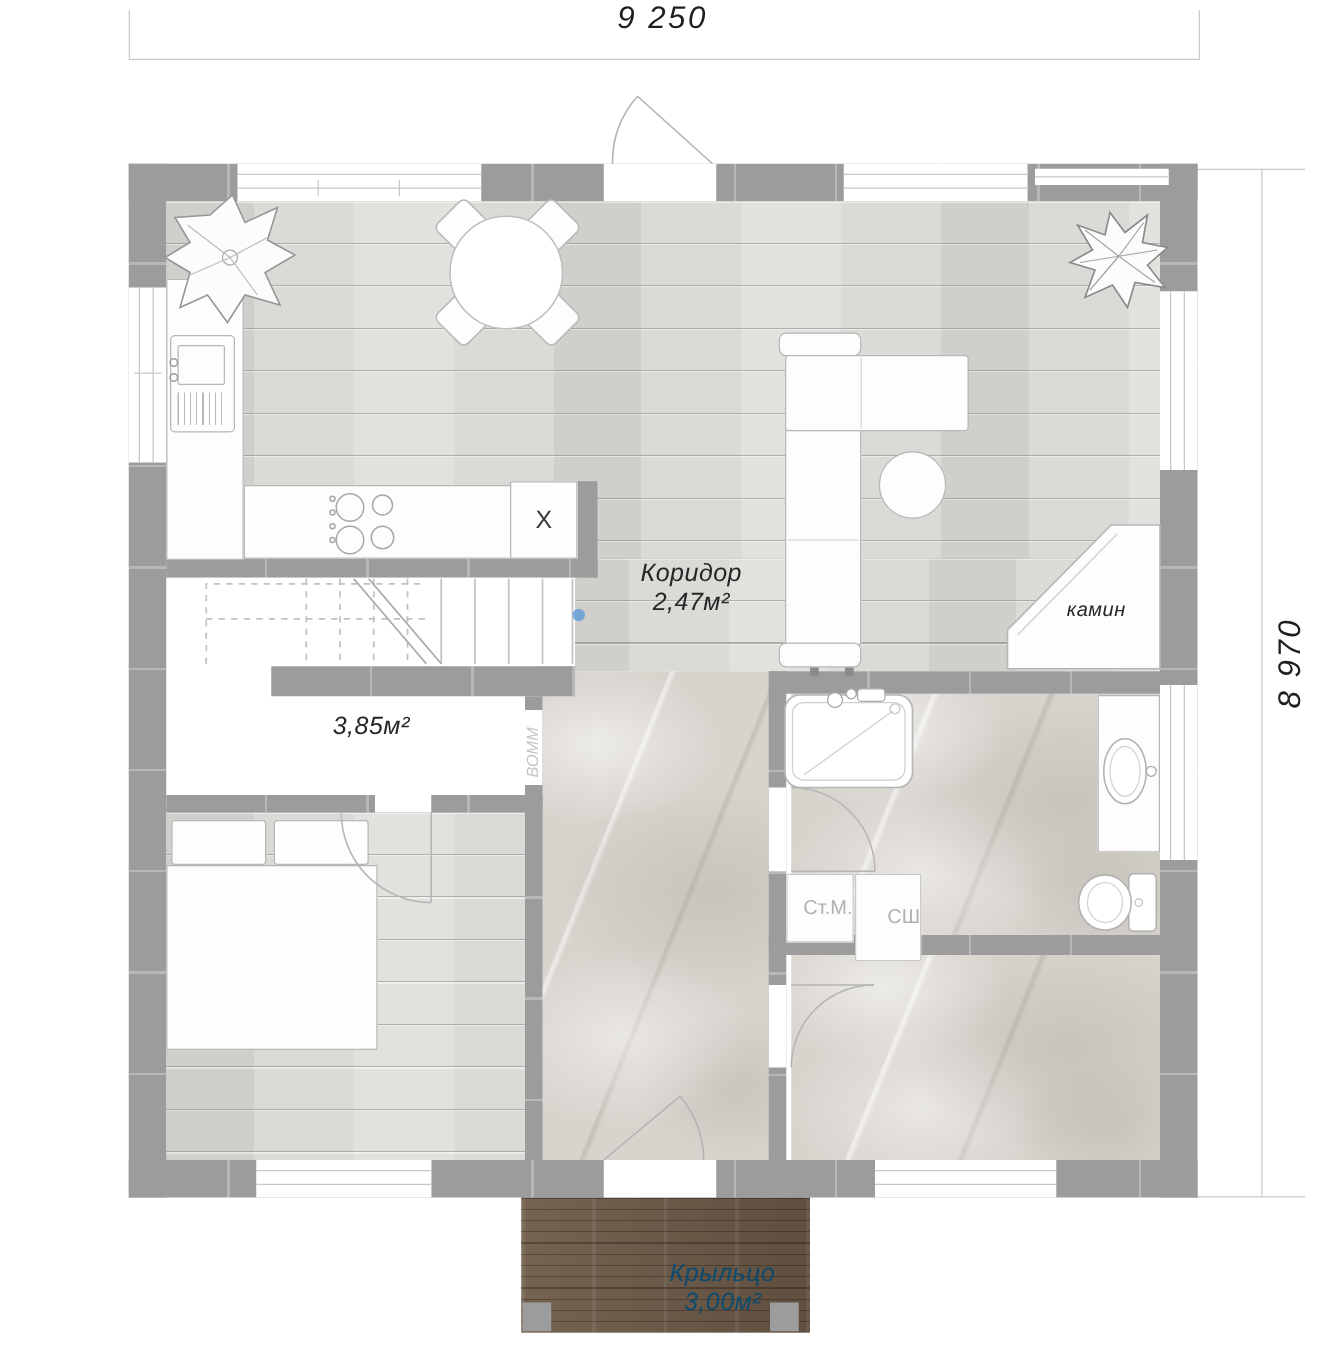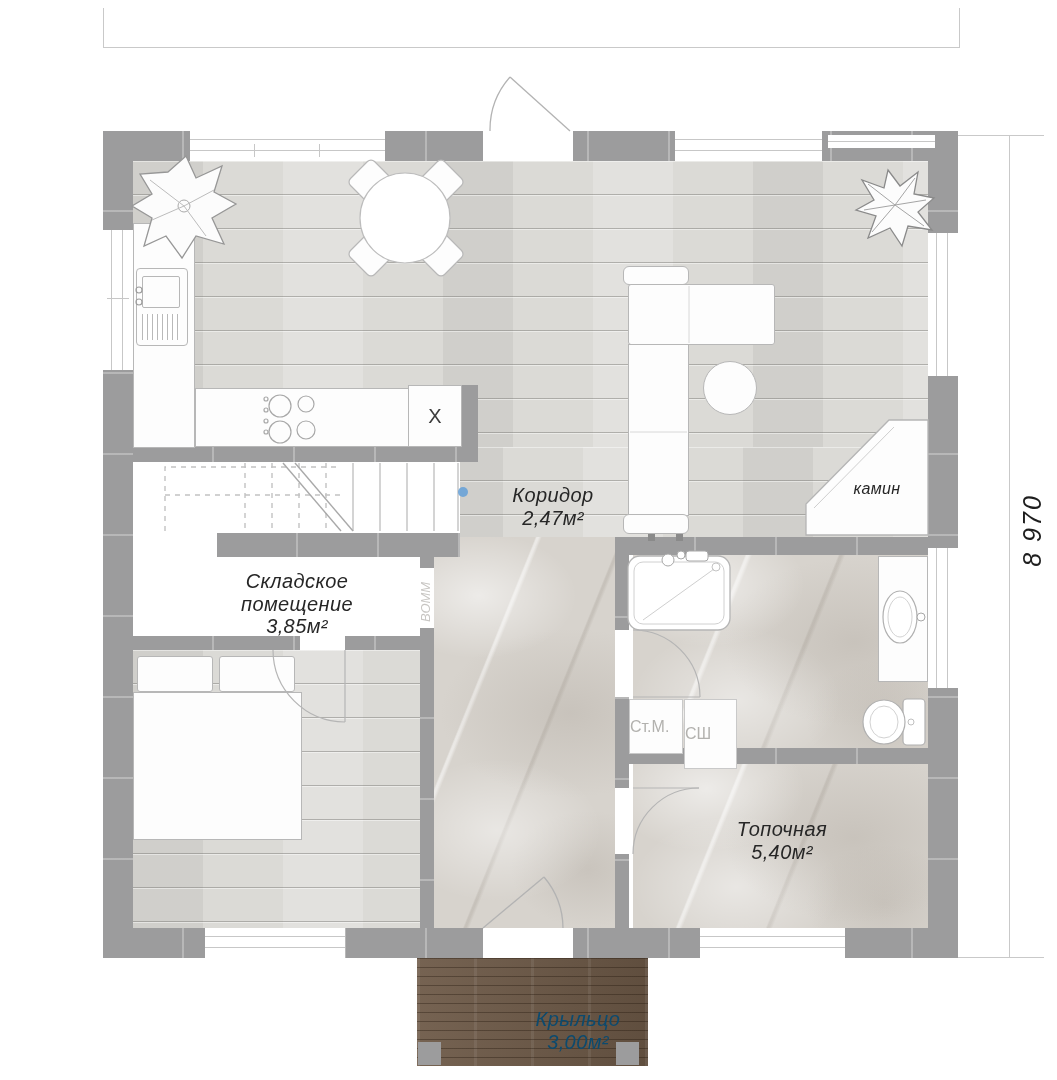--- a/index.html
+++ b/index.html
@@ -23,31 +23,32 @@
     repeating-linear-gradient(90deg,rgba(255,255,255,.07) 0 3px,transparent 3px 57px),
     linear-gradient(90deg,rgba(255,255,255,.06),rgba(0,0,0,.12));}
   .win{background:#fff;}
   .wl{background:#c7c7c7;}
   .fu{background:#fdfdfd;border:1px solid #b7b7b7;box-sizing:border-box;}
   .drain{background-color:#fff;background-image:repeating-linear-gradient(90deg,#b9b9b9 0 1px,transparent 1px 5px);}
   .lbl{font-style:italic;color:#262626;text-align:center;line-height:1.13;letter-spacing:.4px;font-size:20px;}
   .lbl span{display:block;}
   .lbl-big{font-size:23px;}
   .lbl-white{color:#0c4a6e;}
-  .gray-lbl{color:#b2b1ae;font-size:16px;display:flex;align-items:center;justify-content:flex-start;}
+  .gray-lbl{color:#b2b1ae;font-size:16px;display:flex;align-items:center;justify-content:flex-end;}
   .dim{font-style:italic;color:#1e1e1e;font-size:25px;text-align:center;letter-spacing:2px;}
   .dl{background:#c9c9c9;}
   .xmark{display:flex;align-items:center;justify-content:center;font-size:20px;color:#3c3c3c;}
   svg text{font-family:"Liberation Sans",sans-serif;}
 </style>
 </head>
 <body>
 
 <div id="plan">
 
+  <div class="a dim" style="left:380px;top:0px;width:300px;">9 250</div>
   <div class="a dl" style="left:103px;top:47px;width:857px;height:1px;"></div>
   <div class="a dl" style="left:103px;top:8px;width:1px;height:39px;"></div>
   <div class="a dl" style="left:959px;top:8px;width:1px;height:39px;"></div>
 
   <div class="a dim" style="left:1018px;top:598px;width:135px;transform:rotate(-90deg);transform-origin:0 0;">8 970</div>
   <div class="a dl" style="left:1009px;top:135px;width:1px;height:822px;"></div>
   <div class="a dl" style="left:958px;top:135px;width:86px;height:1px;"></div>
   <div class="a dl" style="left:958px;top:957px;width:86px;height:1px;"></div>
 
   <div class="a wood" style="left:133px;top:161px;width:795px;height:301px;"></div>
@@ -260,31 +261,26 @@
     <g>
       <path d="M888 170 L900 186 L918 172 L914 194 L934 198 L918 212 L932 230 L908 226 L902 246 L890 228 L868 238 L876 216 L856 210 L874 200 L862 180 L884 188 Z" fill="#fcfcfc" stroke="#8a8a8a" stroke-width="1.3"></path>
       <path d="M895 205 L915 178 M895 205 L926 200 M895 205 L924 226 M895 205 L872 232 M895 205 L864 210 M895 205 L868 184" fill="none" stroke="#a5a5a5" stroke-width="1"></path>
     </g>
 
     <circle cx="463" cy="492" r="5" fill="#64a0d8" opacity="0.85"></circle>
 
     <text transform="translate(430 622) rotate(-90)" font-size="13" fill="#c8c6c3" font-style="italic">ВОММ</text>
   </svg>
 
-  <div class="a lbl" style="left:473px;top:448px;width:160px;margin-top:36px;">
+  <div class="a lbl" style="left:473px;top:448px;width:160px;">
     <span>Коридор</span>
     <span>2,47м²</span>
   </div>
   <div class="a lbl" style="left:217px;top:570px;width:160px;">
-    <span>Складское помещение</span>
     <span>3,85м²</span>
-  </div>
-  <div class="a lbl" style="left:702px;top:818px;width:160px;">
-    <span>Топочная</span>
-    <span>5,40м²</span>
   </div>
   <div class="a lbl lbl-white" style="left:498px;top:1008px;width:160px;">
     <span>Крыльцо</span>
     <span>3,00м²</span>
   </div>
   <div class="a lbl" style="left:807px;top:480px;width:140px;font-size:16px;">
     <span>камин</span>
   </div>
 
 </div>

